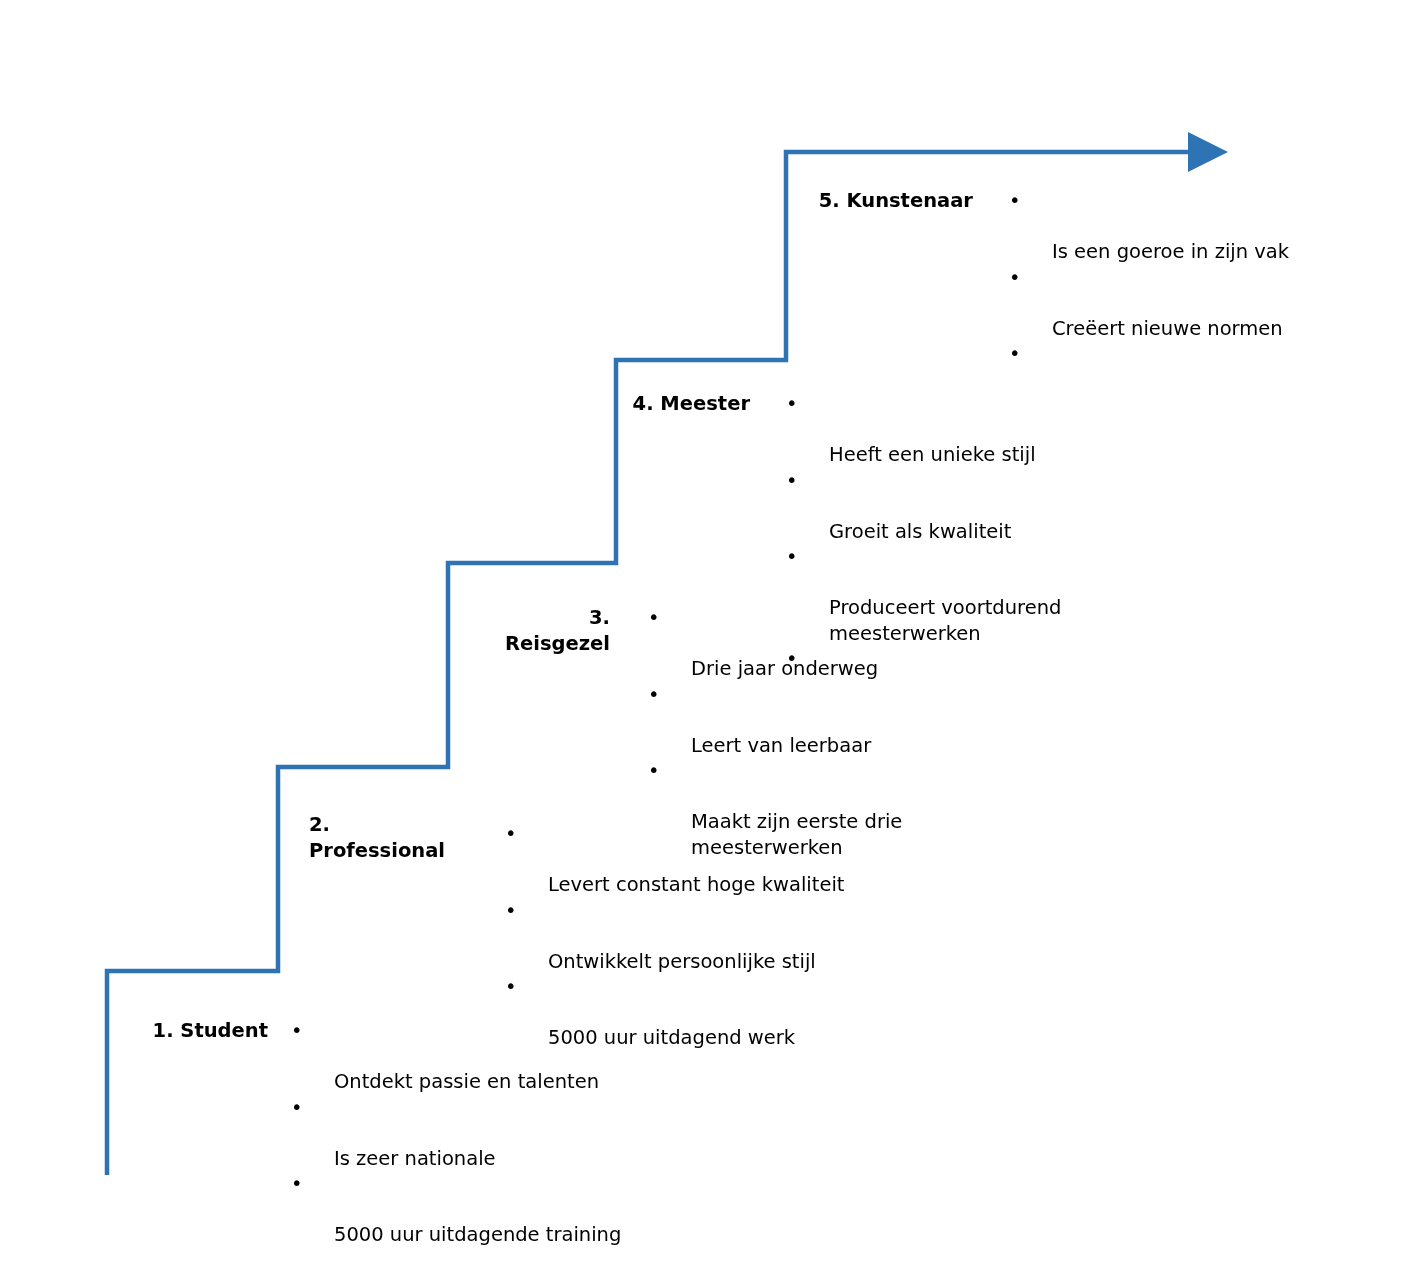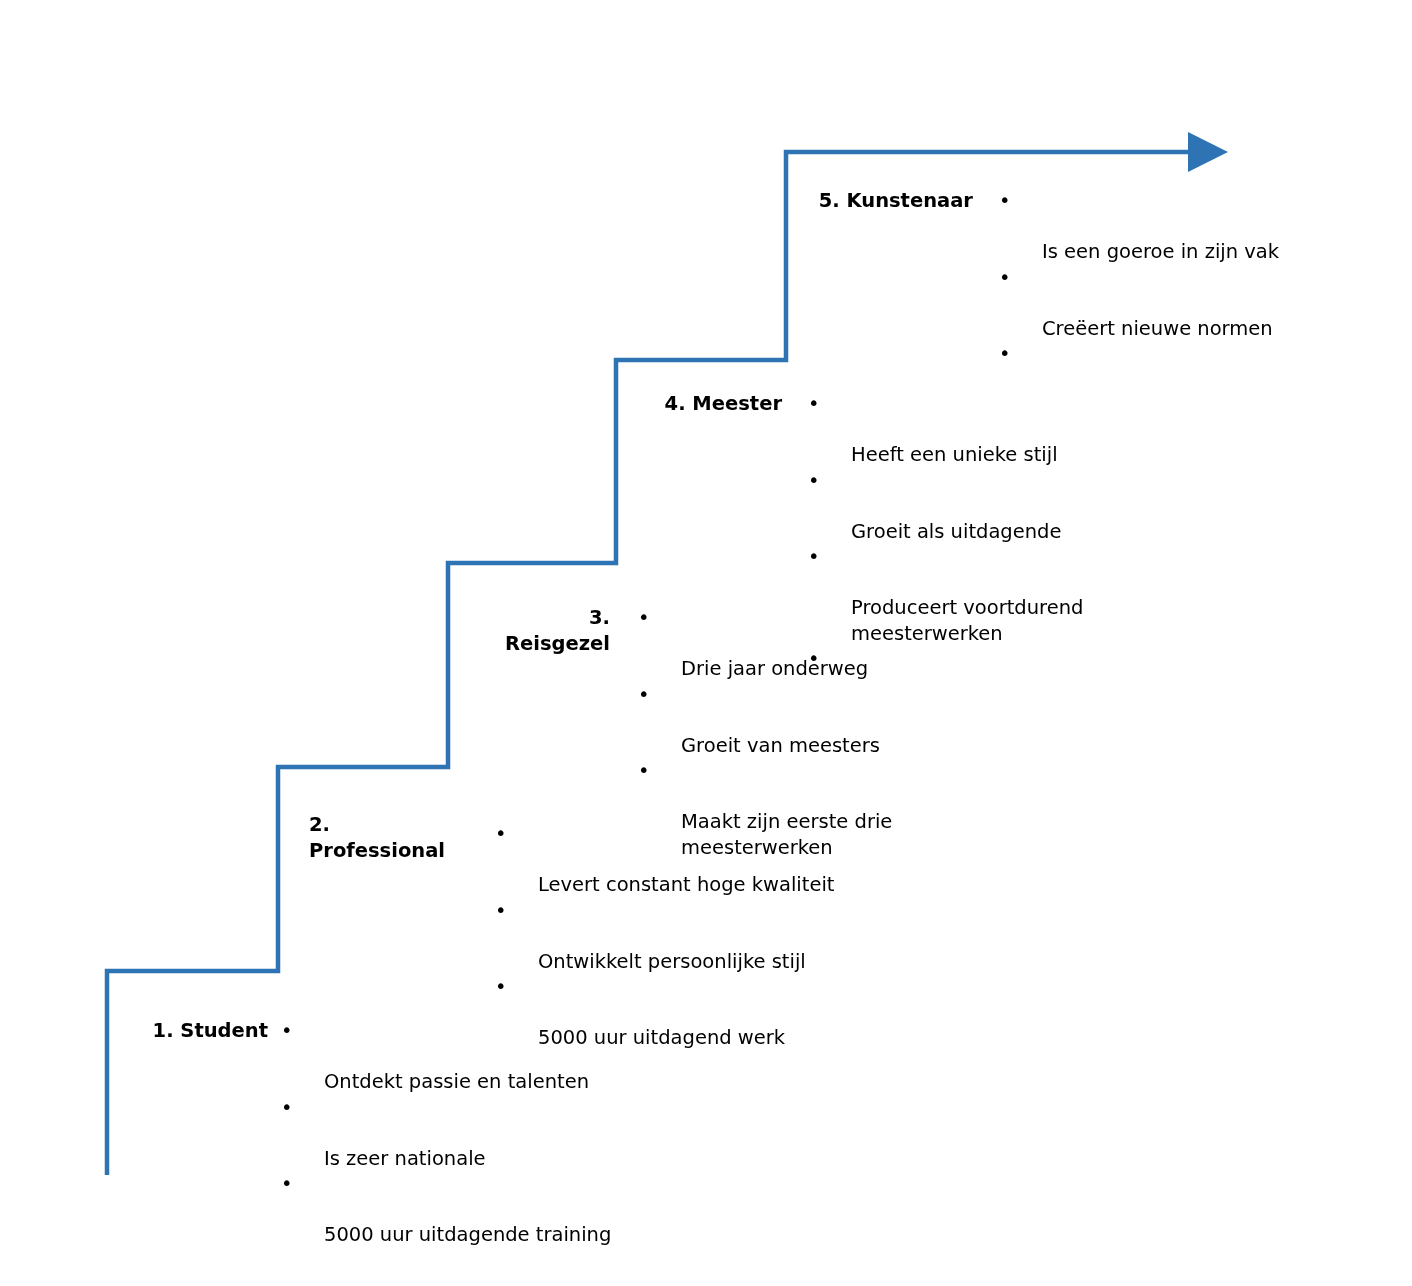--- a/index.html
+++ b/index.html
@@ -24,20 +24,21 @@
     left: 0;
     top: 0;
     width: 1412px;
     height: 1286px;
     pointer-events: none;
   }
   .step-group {
     position: absolute;
     display: flex;
     align-items: flex-start;
+    gap: 10px;
   }
   .step-label {
     font-weight: bold;
     font-size: 19.5px;
     line-height: 26px;
     color: #000000;
     white-space: pre-line;
   }
   .step-label.right-aligned {
     text-align: right;
@@ -66,21 +67,21 @@
     font-size: 19.5px;
     line-height: 25.5px;
     color: #000000;
   }
 
   
   #step-5 { left: 818px;  top: 188px; }
   #step-5 .step-label { width: 155px; }
   #step-5 .bullets-wrap { margin-left: 26px; }
 
-  #step-4 { left: 664px;  top: 391px; }
+  #step-4 { left: 632px;  top: 391px; }
   #step-4 .step-label { width: 118px; }
   #step-4 .bullets-wrap { margin-left: 26px; }
 
   #step-3 { left: 480px;  top: 605px; }
   #step-3 .step-label { width: 130px; }
   #step-3 .bullets-wrap { margin-left: 28px; }
 
   #step-2 { left: 309px;  top: 812px; }
   #step-2 .step-label { width: 186px; }
   #step-2 .bullets-wrap { margin-left: 0px; margin-top: 9px; }
@@ -125,21 +126,21 @@
   <div class="step-group" id="step-4">
     <div class="step-label right-aligned">4. Meester</div>
     <div class="bullets-wrap">
       <ul class="bullet-list">
         <li class="bullet-item">
           <span class="bullet-dot">•</span>
           <span>Heeft een unieke stijl</span>
         </li>
         <li class="bullet-item">
           <span class="bullet-dot">•</span>
-          <span>Groeit als uitdagende</span>
+          <span>Groeit als kwaliteit</span>
         </li>
         <li class="bullet-item">
           <span class="bullet-dot">•</span>
           <span>Produceert voortdurend
 meesterwerken</span>
         </li>
         <li class="bullet-item">
           <span class="bullet-dot">•</span>
         </li>
       </ul>
@@ -149,21 +150,21 @@
   <div class="step-group" id="step-3">
     <div class="step-label right-aligned">3. Reisgezel</div>
     <div class="bullets-wrap">
       <ul class="bullet-list">
         <li class="bullet-item">
           <span class="bullet-dot">•</span>
           <span>Drie jaar onderweg</span>
         </li>
         <li class="bullet-item">
           <span class="bullet-dot">•</span>
-          <span>Groeit van meesters</span>
+          <span>Leert van leerbaar</span>
         </li>
         <li class="bullet-item">
           <span class="bullet-dot">•</span>
           <span>Maakt zijn eerste drie
 meesterwerken</span>
         </li>
       </ul>
     </div>
   </div>
 

